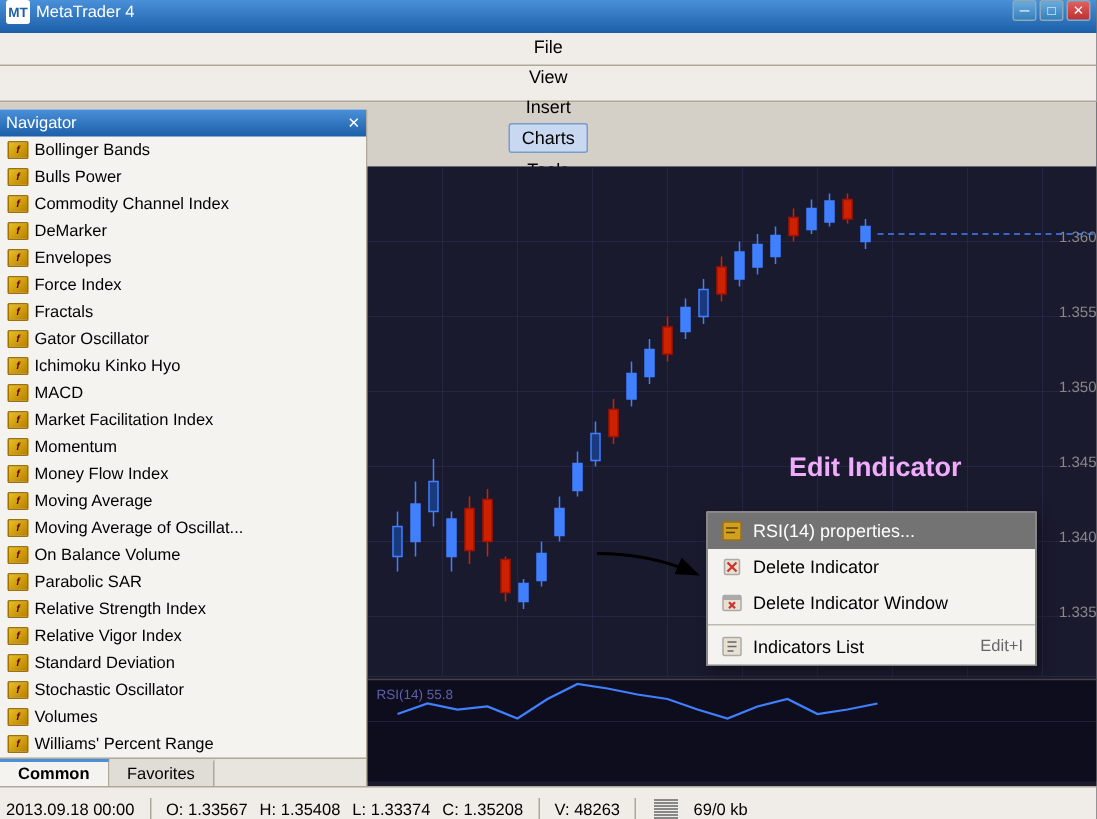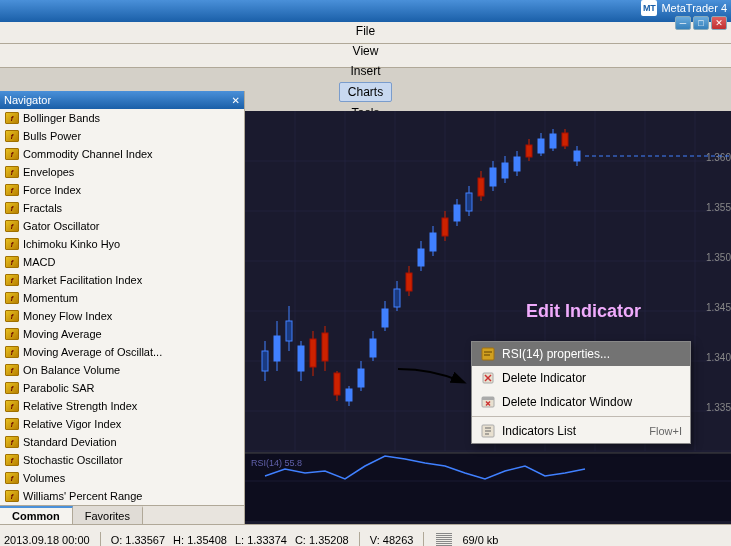--- a/index.html
+++ b/index.html
@@ -11,25 +11,24 @@
       background: #d4d0c8;
       overflow: hidden;
       position: relative;
     }
 
     
     .title-bar {
       background: linear-gradient(to bottom, #4a90d9, #1a5fa8);
       height: 22px;
       display: flex;
-      align-items: flex-end;
+      align-items: flex-start;
       justify-content: space-between;
       padding: 0 4px;
       color: white;
-      flex-direction: column;
     }
     .title-bar-left {
       display: flex;
       align-items: center;
       gap: 4px;
       font-size: 11px;
     }
     .app-icon {
       width: 16px; height: 16px;
       background: #fff;
@@ -308,20 +307,26 @@
         <div class="nav-icon">
             <div class="indicator-icon">f</div>
           </div>
         <span>Bulls Power</span>
       </div>
       <div class="nav-item">
         <div class="nav-icon">
             <div class="indicator-icon">f</div>
           </div>
         <span>Commodity Channel Index</span>
+      </div>
+      <div class="nav-item">
+        <div class="nav-icon">
+            <div class="indicator-icon">f</div>
+          </div>
+        <span>DeMarker</span>
       </div>
       <div class="nav-item">
         <div class="nav-icon">
             <div class="indicator-icon">f</div>
           </div>
         <span>Envelopes</span>
       </div>
       <div class="nav-item">
         <div class="nav-icon">
             <div class="indicator-icon">f</div>
@@ -602,21 +607,21 @@
       </div>
       <div class="context-menu-separator"></div>
       <div class="context-menu-item">
         <svg class="cm-icon" viewBox="0 0 16 16">
           <rect x="2" y="2" width="12" height="12" rx="1" fill="#e8e0d0" stroke="#aaa" stroke-width="1"></rect>
           <line x1="5" y1="5" x2="11" y2="5" stroke="#666" stroke-width="1"></line>
           <line x1="5" y1="8" x2="11" y2="8" stroke="#666" stroke-width="1"></line>
           <line x1="5" y1="11" x2="9" y2="11" stroke="#666" stroke-width="1"></line>
         </svg>
         <span>Indicators List</span>
-        <span class="context-menu-shortcut">Flow+I</span>
+        <span class="context-menu-shortcut">Edit+I</span>
       </div>
     </div>
   </div>
 </div>
 
 <div class="status-bar">
   <span>2013.09.18 00:00</span>
   <div class="status-separator"></div>
   <span>O: 1.33567</span>
   <span>H: 1.35408</span>

